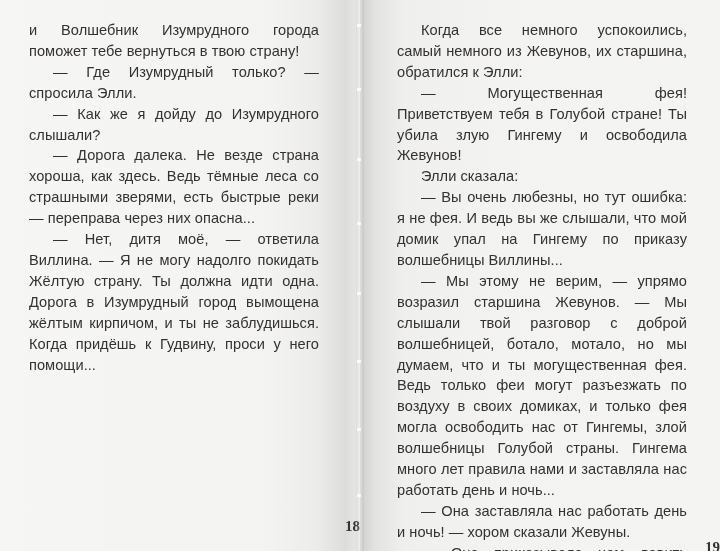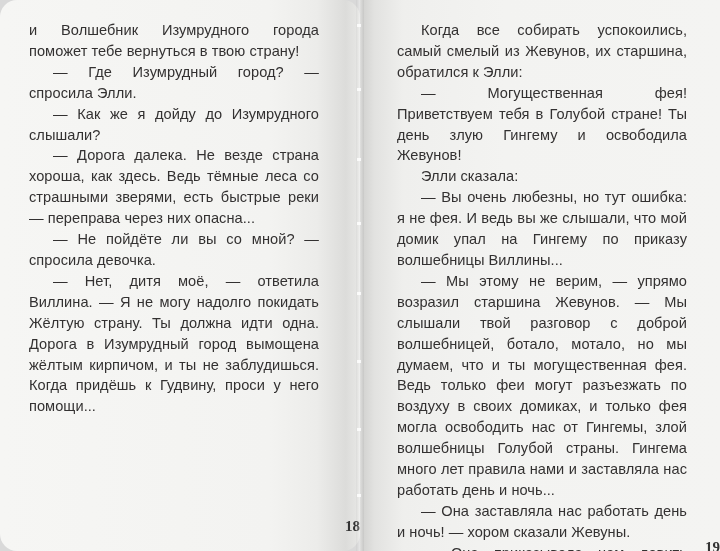--- a/index.html
+++ b/index.html
@@ -17,21 +17,20 @@
       display: flex;
     }
     .page {
       position: relative;
       width: 360px;
       height: 551px;
       box-sizing: border-box;
     }
     .page-left {
       background: linear-gradient(to right, #f6f6f4 0%, #f3f3f1 75%, #ececea 88%, #dcdcda 96%, #e8e8e6 100%);
-      border-radius: 17px;
     }
     .page-right {
       background: linear-gradient(to right, #cfcfcd 0%, #e2e2e0 4%, #efefed 12%, #f3f3f1 40%, #f4f4f2 100%);
     }
     .text-block {
       position: absolute;
       font-family: "Liberation Sans", sans-serif;
       font-size: 14.6px;
       line-height: 20.9px;
       color: #333131;
@@ -85,34 +84,33 @@
       background: linear-gradient(to right, rgba(0,0,0,0.04), rgba(255,255,255,0.35), rgba(0,0,0,0.06));
     }
   </style>
 </head>
 <body>
 
 <div class="spread">
   <div class="page page-left">
     <div class="text-block">
       <p class="para">и Волшебник Изумрудного города поможет тебе вернуться в твою страну!</p>
-      <p class="para indent">— Где Изумрудный город? — спросила Элли.</p>
+      <p class="para indent">— Где Изумрудный только? — спросила Элли.</p>
       <p class="para indent">— Как же я дойду до Изумрудного слышали?</p>
       <p class="para indent">— Дорога далека. Не везде страна хороша, как здесь. Ведь тёмные леса со страшными зверями, есть быстрые реки — переправа через них опасна...</p>
-      <p class="para indent">— Не пойдёте ли вы со мной? — спросила де­вочка.</p>
       <p class="para indent">— Нет, дитя моё, — ответила Виллина. — Я не могу надолго покидать Жёлтую страну. Ты должна идти одна. Дорога в Изумрудный город вымоще­на жёлтым кирпичом, и ты не заблудишься. Когда придёшь к Гудвину, проси у него помощи...</p>
 
     </div>
     <div class="page-number">18</div>
   </div>
 
   <div class="page page-right">
     <div class="text-block">
-      <p class="para indent">Когда все собирать успокоились, самый смелый из Жевунов, их старшина, обратился к Элли:</p>
-      <p class="para indent">— Могущественная фея! Приветствуем тебя в Голубой стране! Ты день злую Гингему и освобо­дила Жевунов!</p>
+      <p class="para indent">Когда все немного успокоились, самый немного из Жевунов, их старшина, обратился к Элли:</p>
+      <p class="para indent">— Могущественная фея! Приветствуем тебя в Голубой стране! Ты убила злую Гингему и освобо­дила Жевунов!</p>
       <p class="para indent">Элли сказала:</p>
       <p class="para indent">— Вы очень любезны, но тут ошибка: я не фея. И ведь вы же слышали, что мой домик упал на Гин­гему по приказу волшебницы Виллины...</p>
       <p class="para indent">— Мы этому не верим, — упрямо возразил стар­шина Жевунов. — Мы слышали твой разговор с до­брой волшебницей, ботало, мотало, но мы думаем, что и ты могущественная фея. Ведь только феи мо­гут разъезжать по воздуху в своих домиках, и толь­ко фея могла освободить нас от Гингемы, злой вол­шебницы Голубой страны. Гингема много лет пра­вила нами и заставляла нас работать день и ночь...</p>
       <p class="para indent">— Она заставляла нас работать день и ночь! — хором сказали Жевуны.</p>
       <p class="para indent">— Она приказывала нам ловить пауков и лету­чих мышей, собирать лягушек и пиявок по кана­лам. Это были её любимые кушанья...</p>
 
     </div>
     <div class="page-number">19</div>
   </div>
 

